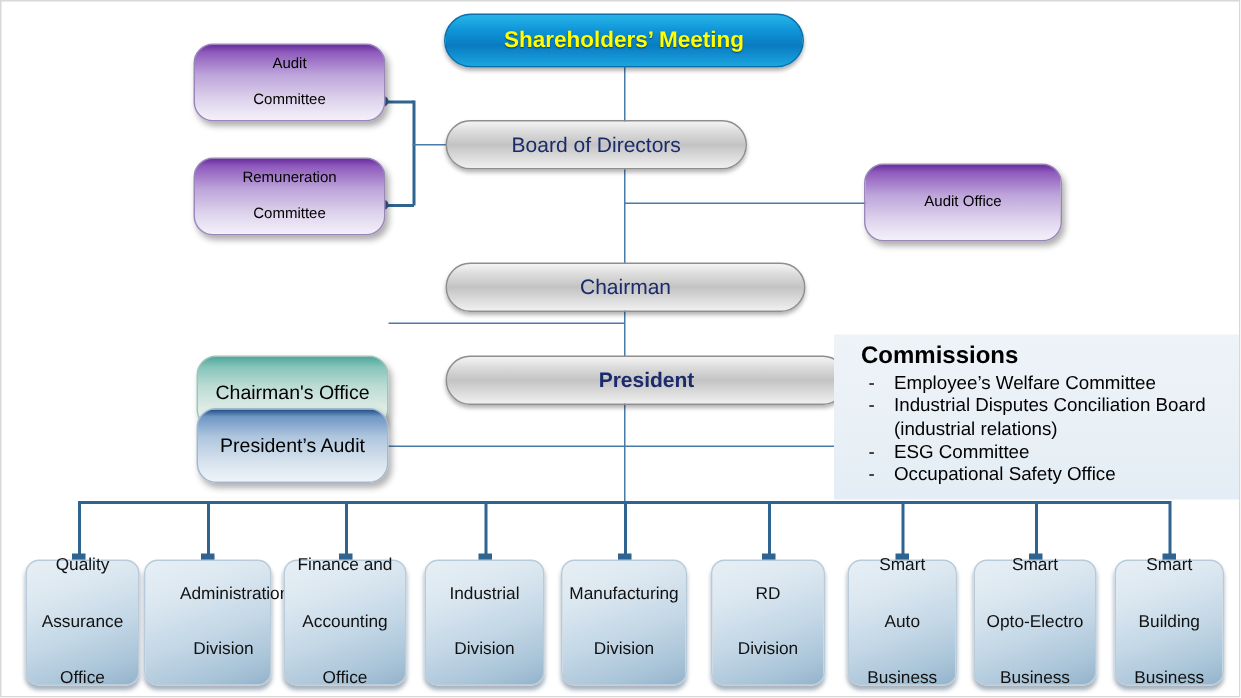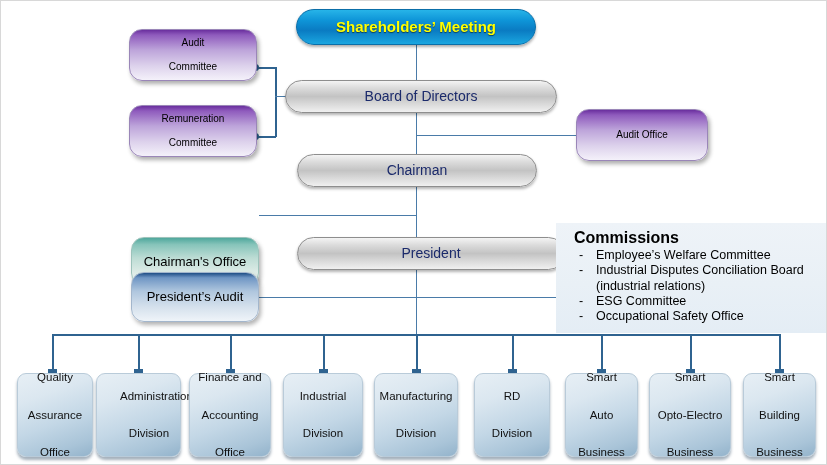--- a/index.html
+++ b/index.html
@@ -162,37 +162,37 @@
     </span>
   </div>
 
   <div class="node box-purple" style="left:128px;top:104px;width:128px;height:52px;">
     <span>
       <span>Remuneration</span><br>
       <span>Committee</span>
     </span>
   </div>
 
-  <div class="node pill-silver" style="left:284px;top:79px;width:272px;height:33px;">
+  <div class="node pill-silver" style="left:296px;top:79px;width:201px;height:33px;">
     <span>Board of Directors</span>
   </div>
 
   <div class="node box-purple" style="left:575px;top:108px;width:132px;height:52px;">
     <span>Audit Office</span>
   </div>
 
-  <div class="node pill-silver" style="left:296px;top:153px;width:240px;height:33px;">
+  <div class="node pill-silver" style="left:296px;top:174px;width:240px;height:33px;">
     <span>Chairman</span>
   </div>
 
   <div class="node box-teal" style="left:130px;top:190px;width:128px;height:49px;margin-top:46px;">
     <span>Chairman's Office</span>
   </div>
 
-  <div class="node pill-silver" style="left:296px;top:236px;width:268px;height:33px;">
+  <div class="node pill-silver" style="left:296px;top:236px;width:268px;height:33px;font-weight:bold;">
     <span>President</span>
   </div>
 
   <div class="node box-steel" style="left:130px;top:271px;width:128px;height:50px;">
     <span>President’s Audit</span>
   </div>
 
   <div class="commissions" style="left:555px;top:222px;width:272px;height:110px;">
     <div class="c-title">Commissions</div>
     <ul>

